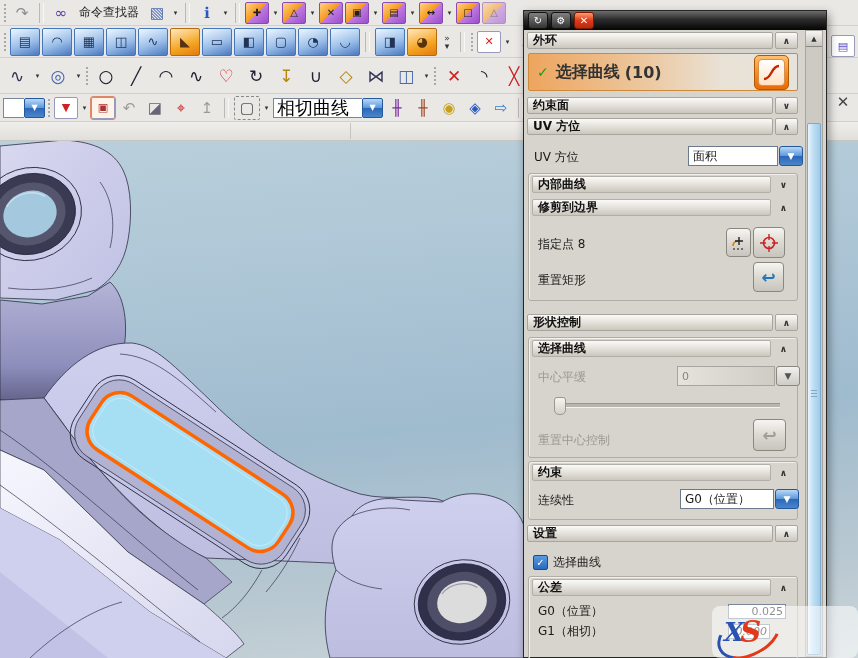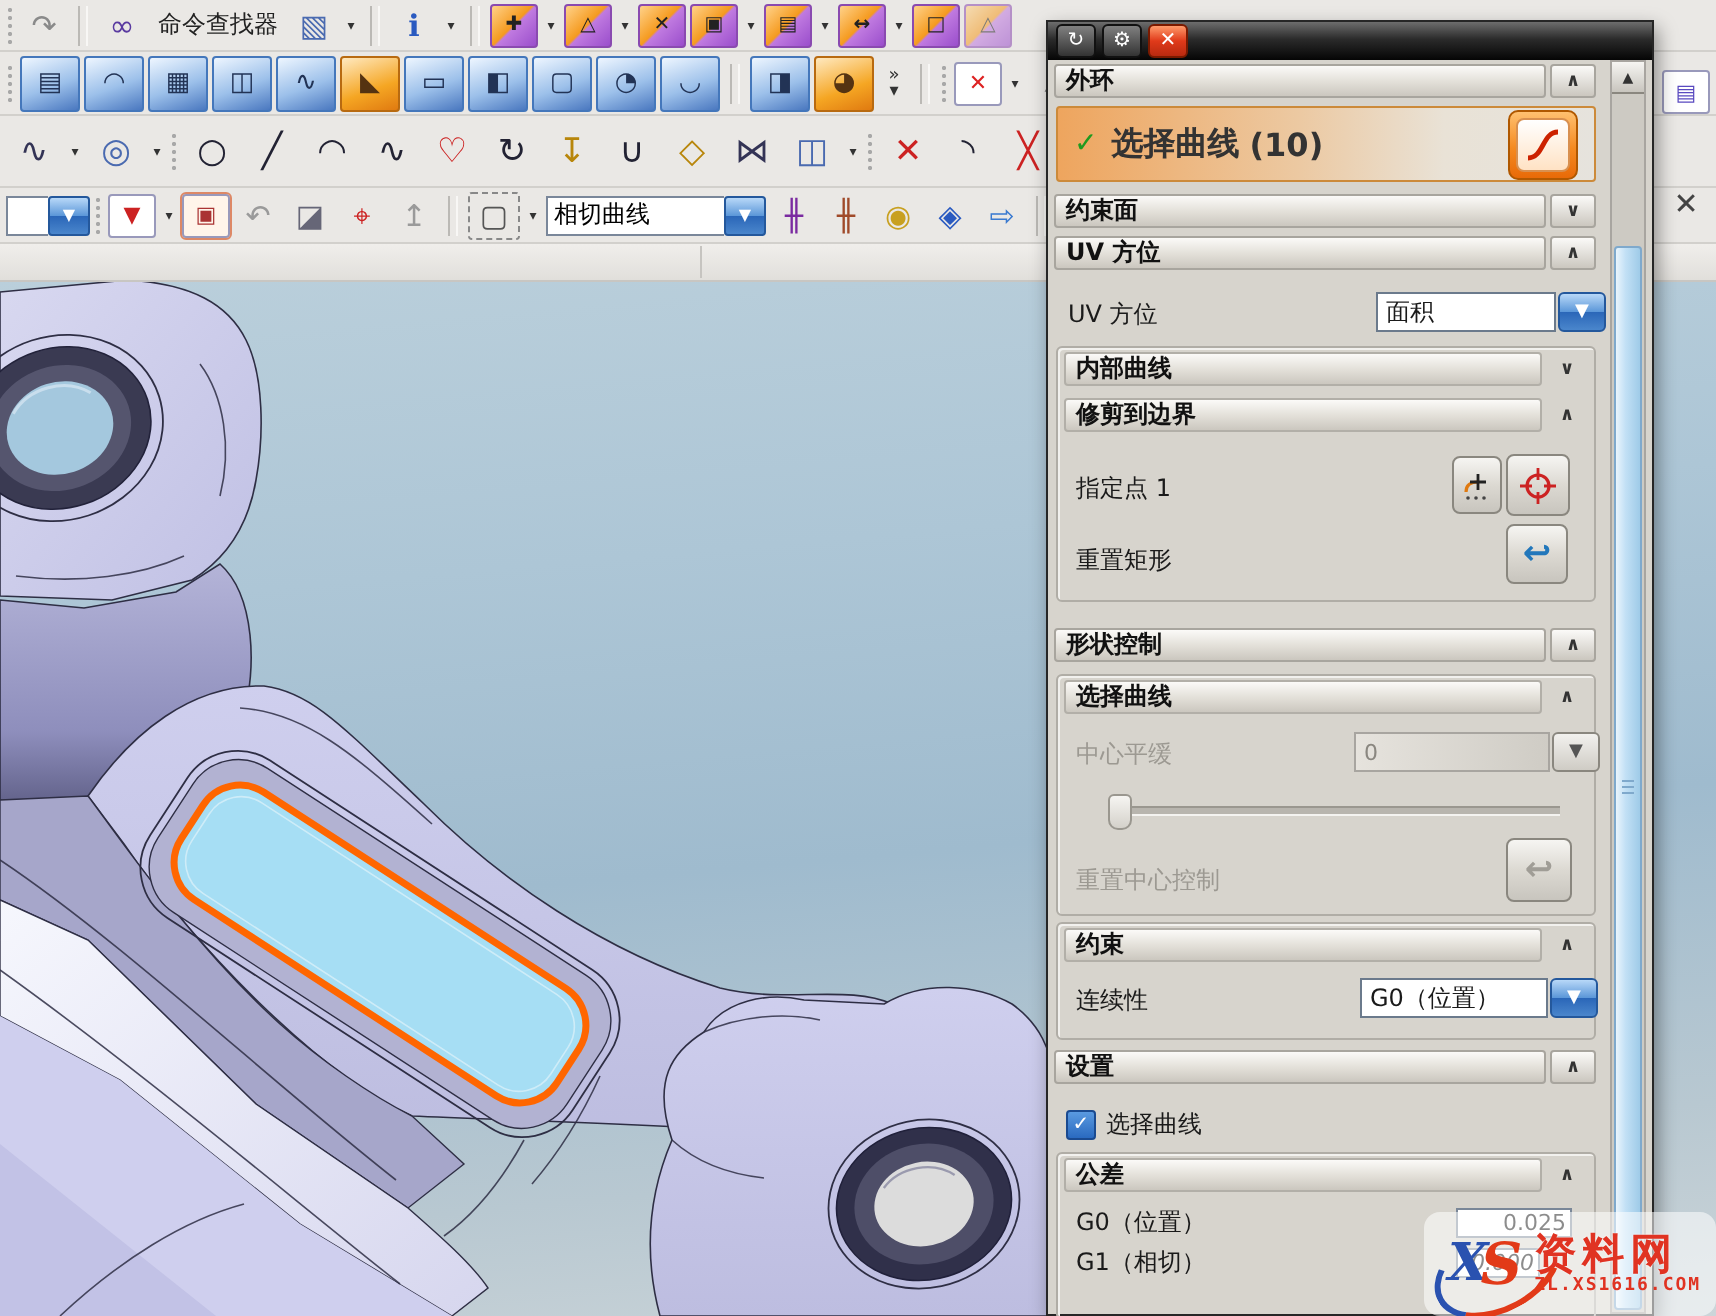--- a/index.html
+++ b/index.html
@@ -33,21 +33,21 @@
   .boxed{border:1px solid #9999bb;background:#fff;width:22px!important;height:20px!important;font-size:11px!important;}
   .active{outline:1px solid #dd8866;background:#fff4ea;}
   .dashed{border:1px dashed #888;background:transparent;}
   .tb-sep{width:3px;height:20px;border-left:1px solid #bbb9b5;border-right:1px solid #f8f7f5;margin:0 3px;flex:none;}
   .tb-handle{width:5px;height:20px;flex:none;
              background-image:radial-gradient(#a8a8a8 35%,transparent 40%);background-size:4px 4px;}
   .tb-label{font-size:12px;color:#222;padding:0 4px;white-space:nowrap;flex:none;}
   .arrow-mini{width:9px;font-size:7px;color:#333;flex:none;text-align:center;}
   .tb-overflow{font-size:9px;line-height:8px;color:#333;width:16px;text-align:center;flex:none;}
   .tb-combo{display:inline-flex;height:20px;flex:none;align-items:stretch;}
-  .tb-combo .f{background:#fff;border:1px solid #7a879a;border-right:none;font-size:12px;
+  .tb-combo .f{background:#fff;border:1px solid #7a879a;border-right:none;font-size:18px;
                padding:1px 3px;display:flex;align-items:center;white-space:nowrap;overflow:hidden;}
   .tb-combo .b{width:19px;background:linear-gradient(#b8d8f8,#5a96d8 50%,#2a66b8 50%,#4a86cc);
                border:1px solid #24589c;border-radius:2px;color:#fff;font-size:8px;
                display:flex;align-items:center;justify-content:center;}
   .rail{position:absolute;top:27px;right:0;width:31px;height:113px;border-left:1px solid #c6c4c0;}
   .rail .tbi{position:absolute;left:4px;}
 
   
   #viewport{position:absolute;top:140px;left:0;width:858px;height:518px;z-index:0;
     background:linear-gradient(175deg,#bacfdb 0%,#adc6d6 28%,#9fbbce 55%,#b8c8d1 82%,#ccd5d9 100%);}
@@ -370,21 +370,21 @@
 
   <div class="group" style="top:162px;height:126px"></div>
   <div class="hdr sub" style="top:165px">
     <span class="bar">内部曲线</span>
     <span class="abox">∨</span>
   </div>
   <div class="hdr sub" style="top:188px">
     <span class="bar">修剪到边界</span>
     <span class="abox">∧</span>
   </div>
-  <div class="drow" style="top:222px;left:14px;height:22px">指定点 1</div>
+  <div class="drow" style="top:222px;left:14px;height:22px">指定点 8</div>
   <div class="pbtn" style="position:absolute;left:202px;top:217px;width:25px;height:29px">
     <svg width="16" height="16" viewBox="0 0 16 16">
       <path d="M2,11 C2,7 5,6 8,6" fill="none" stroke="#e07a10" stroke-width="1.6"></path>
       <path d="M8,2 V10 M4,6 H12" stroke="#222" stroke-width="1.4"></path>
       <circle cx="3" cy="14" r="0.9" fill="#444"></circle>
         <circle cx="7" cy="14" r="0.9" fill="#444"></circle>
         <circle cx="11" cy="14" r="0.9" fill="#444"></circle>
     </svg>
   </div>
   <div class="pbtn" style="position:absolute;left:229px;top:216px;width:32px;height:31px">
@@ -462,17 +462,13 @@
         <span>▲</span>
       </div>
     <div class="sthumb"></div>
   </div>
 </div>
 
 <div id="watermark">
   <span class="wm-swoosh"></span>
   <span class="wm-x">X</span>
   <span class="wm-s">S</span>
-  <span class="wm-right">
-    <div class="wm-site">资料网</div>
-    <div class="wm-url">ZL.XS1616.COM</div>
-  </span>
 </div>
 
 </body></html>

